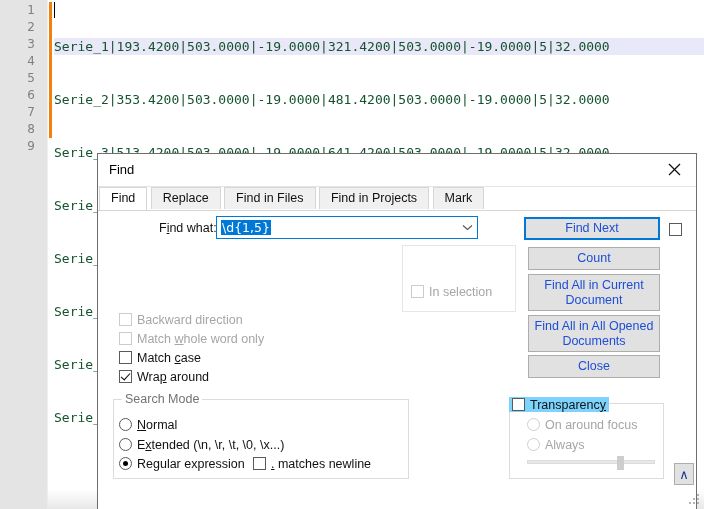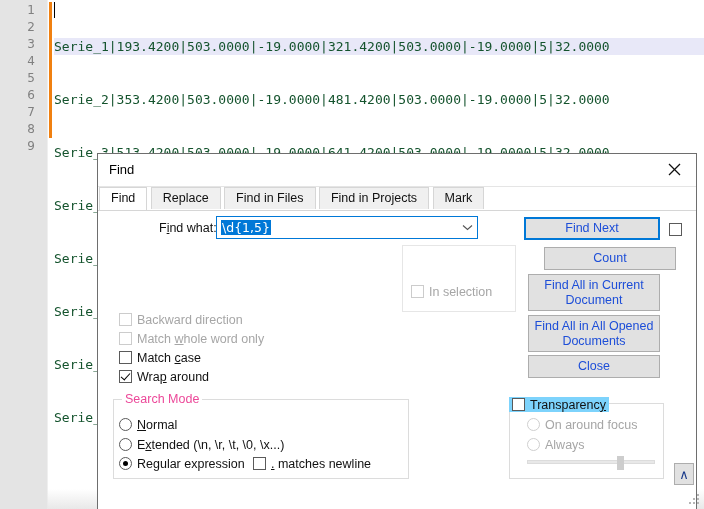--- a/index.html
+++ b/index.html
@@ -256,21 +256,21 @@
     border: 1px solid #dcdcdc;
     box-sizing: border-box;
     background: transparent;
   }
   .group > .legend {
     position: absolute;
     top: -8px; left: 8px;
     background: #ffffff;
     padding: 0 3px;
     font-size: 12.5px;
-    color: #ec4899;
+    color: #737373;
   }
 
   
   .slider {
     position: absolute;
     left: 527px; top: 460px;
     width: 128px; height: 4px;
     background: #e8e8e8;
     border: 1px solid #dcdcdc;
     box-sizing: border-box;
@@ -374,21 +374,21 @@
       </svg>
     </div>
   </div>
 
   <div class="btn default" style="left:524px; top:217px; width:136px; height:23px;">Find Next</div>
 
   <div class="sidecheck">
     <span class="cb"></span>
   </div>
 
-  <div class="btn" style="left:544px; top:247px; width:132px; height:23px;">Count</div>
+  <div class="btn" style="left:528px; top:247px; width:132px; height:23px;">Count</div>
 
   <div class="btn" style="left:528px; top:274px; width:132px; height:37px;">Find All in Current Document</div>
 
   <div class="btn" style="left:528px; top:315px; width:132px; height:37px;">Find All in All Opened Documents</div>
 
   <div class="btn" style="left:528px; top:355px; width:132px; height:23px;">Close</div>
 
   <div class="inselpanel">
     <div class="optrow disabled" style="left:8px; top:38px;">
       <span class="cb disabled"></span><span class="txt">In selection</span>

